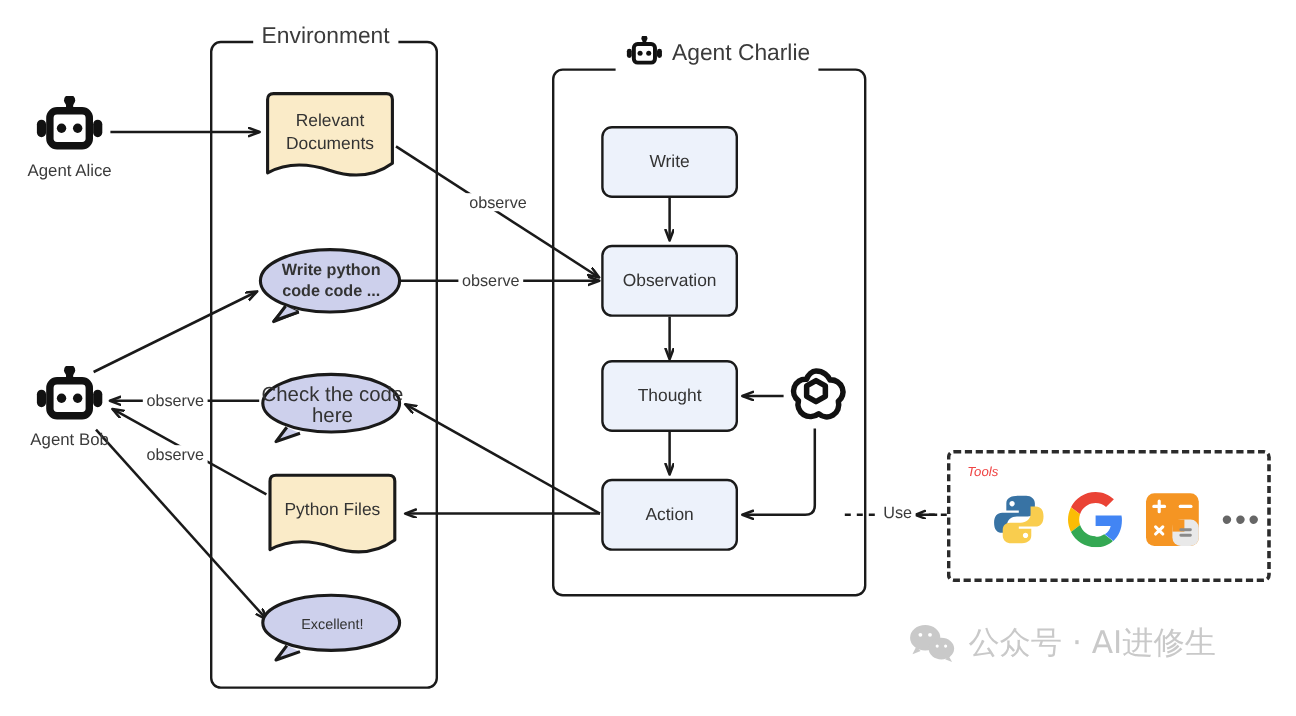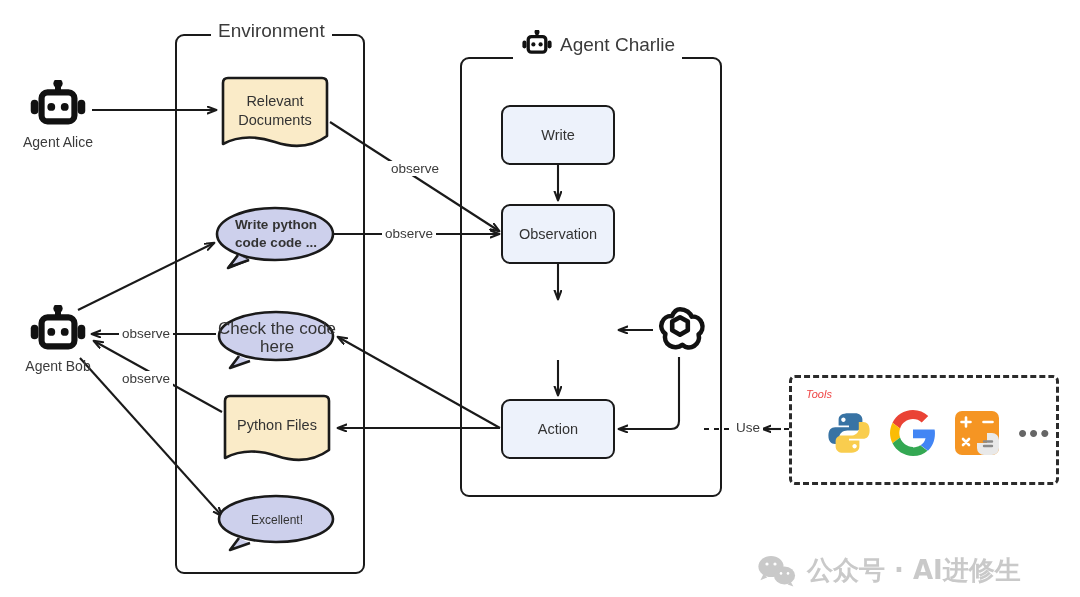--- a/index.html
+++ b/index.html
@@ -201,20 +201,23 @@
       </svg>
     </span>
     <span>Agent Charlie</span>
   </div>
 
   <div class="node proc-box" style="left:501px; top:105px; width:114px; height:60px;">
     <span>Write</span>
   </div>
   <div class="node proc-box" style="left:501px; top:204px; width:114px; height:60px;">
     <span>Observation</span>
+  </div>
+  <div class="node proc-box" style="left:501px; top:300px; width:114px; height:60px;">
+    <span>Thought</span>
   </div>
   <div class="node proc-box" style="left:501px; top:399px; width:114px; height:60px;">
     <span>Action</span>
   </div>
 
   <div class="node" style="left:653px; top:303px; width:54px; height:54px;">
     <svg width="54" height="54" viewBox="0 0 54 54">
       <g fill="none" stroke="#111111" stroke-width="4.6" stroke-linejoin="round" stroke-linecap="round">
         <path d="M27 6.2 C33.2 6.2 37.4 10.2 38.6 13.6
                  C43.2 13.2 47.4 16.1 48.9 20.2
@@ -361,21 +364,21 @@
     </svg>
   </div>
   <div class="robot-name" style="left:8px; top:358px; width:100px;">Agent Bob</div>
 
   <div class="edge-label" style="left:388px; top:161px;">observe</div>
   <div class="edge-label" style="left:382px; top:226px;">observe</div>
   <div class="edge-label" style="left:119px; top:326px;">observe</div>
   <div class="edge-label" style="left:119px; top:371px;">observe</div>
   <div class="edge-label" style="left:733px; top:420px;">Use</div>
 
-  <div class="watermark" style="left:757px; top:553px;font-weight:bold;">
+  <div class="watermark" style="left:757px; top:518px;">
     <span style="display:inline-flex;">
       <svg width="40" height="34" viewBox="0 0 40 34">
         <g fill="#c9c9c9">
           <ellipse cx="14" cy="12.5" rx="12.6" ry="10.6"></ellipse>
           <path d="M6.5 20 L3.4 26.2 L10.2 23.4 Z"></path>
           <ellipse cx="27.5" cy="21.5" rx="10.6" ry="9"></ellipse>
           <path d="M33.6 27.6 L36.4 32.6 L30.6 30.4 Z"></path>
         </g>
         <g fill="#ffffff">
           <circle cx="10" cy="10" r="1.6"></circle>

